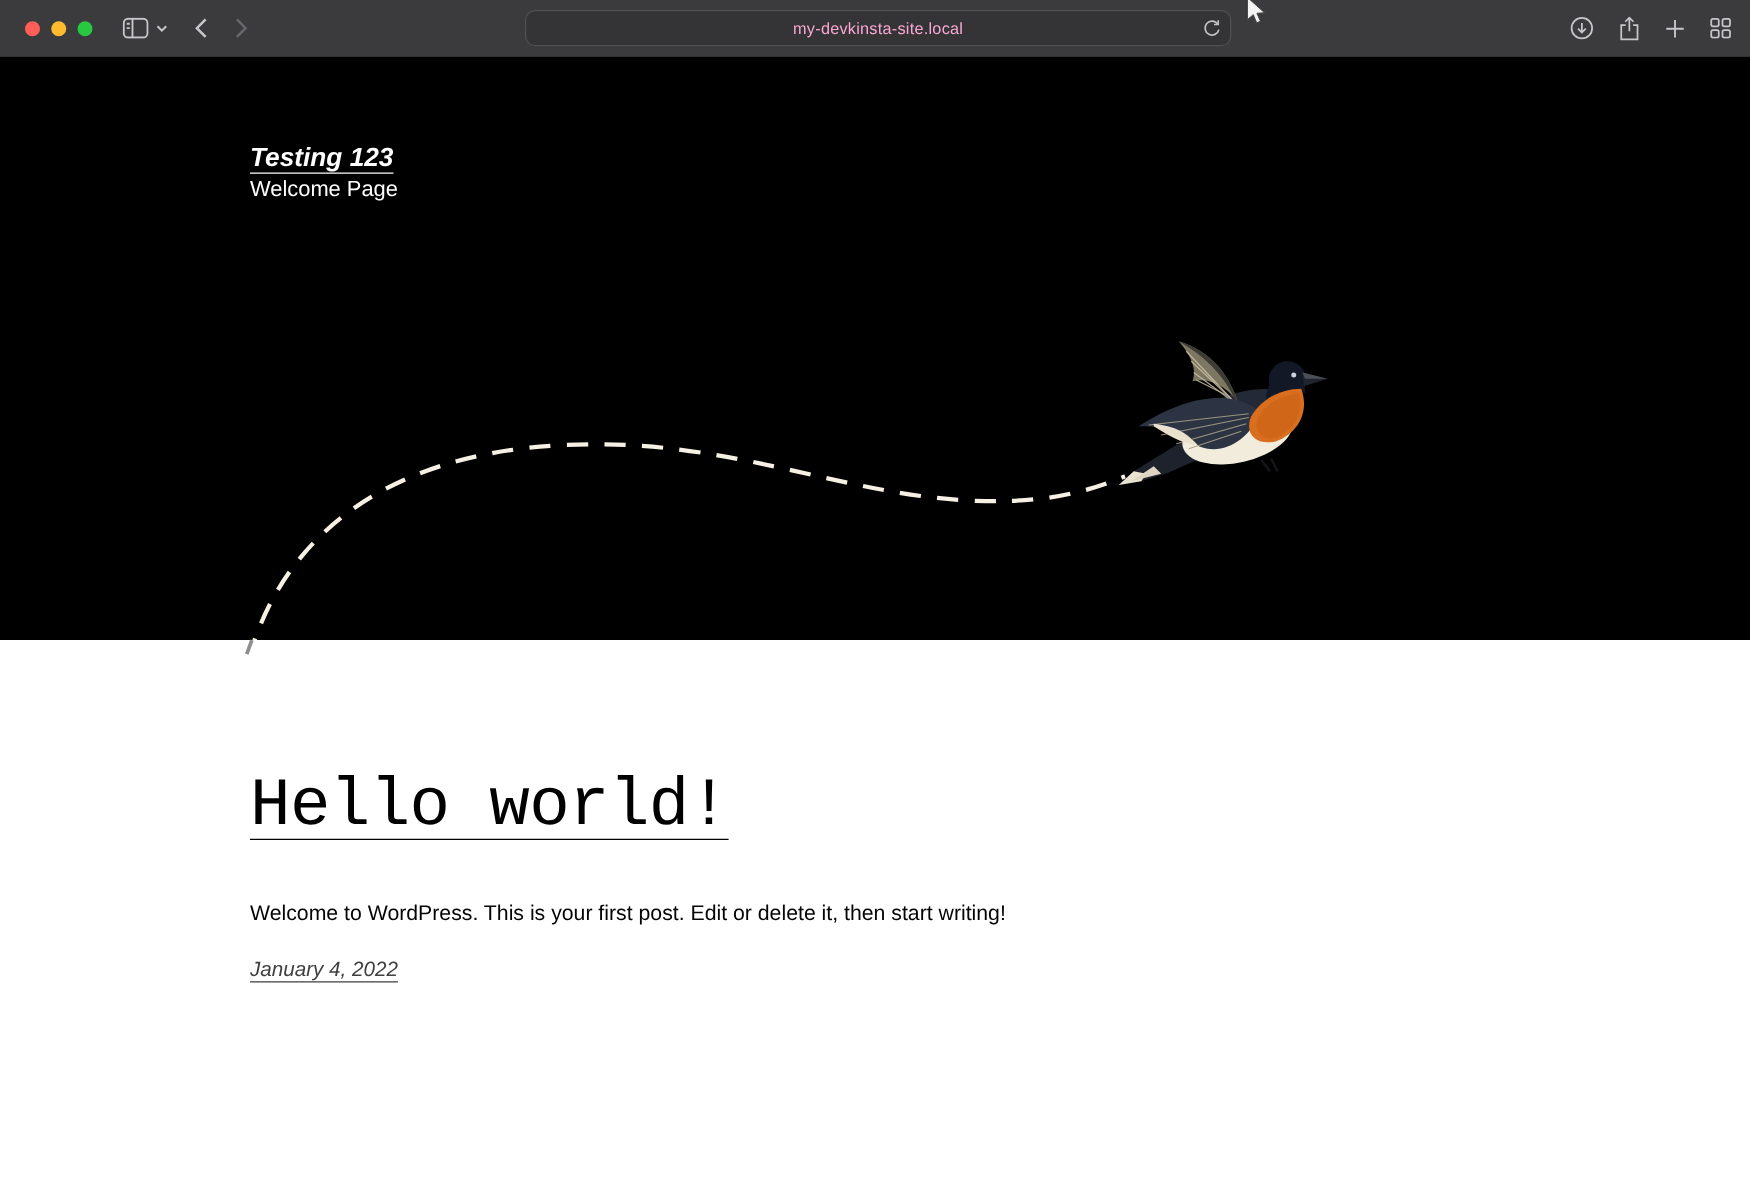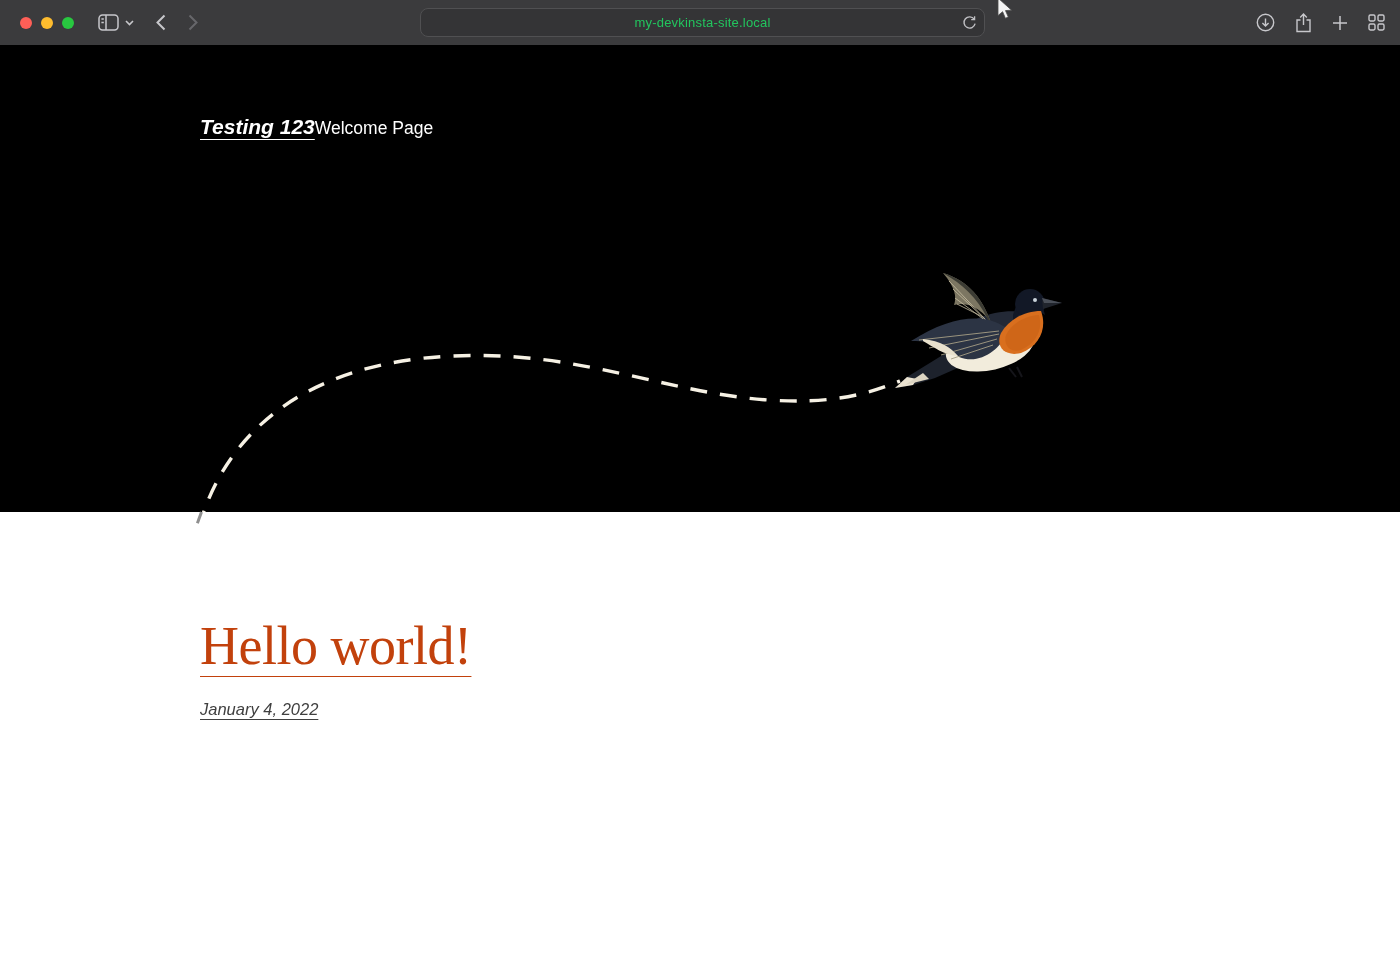--- a/index.html
+++ b/index.html
@@ -28,42 +28,43 @@
   .tb-btn.disabled { color: #67676b; }
 
   .sidebar-group { display: flex; align-items: center; margin-left: 24px; gap: 6px; }
   .nav-arrows { display: flex; align-items: center; gap: 22px; margin-left: 22px; }
 
   .address-bar {
     position: absolute; left: 420px; top: 8px;
     width: 565px; height: 29px;
     background: #343436; border: 1px solid #505052; border-radius: 8px;
     display: flex; align-items: center; justify-content: center;
-    color: #22c55e; font-size: 13px;
+    color: #f9a8d4; font-size: 13px;
   }
   .address-bar .url-text { letter-spacing: 0.2px; }
   .address-bar .reload {
     position: absolute; right: 7px; top: 50%; transform: translateY(-50%);
     color: #c0c0c4;
   }
 
   .right-icons { margin-left: auto; display: flex; align-items: center; gap: 20px; margin-right: 2px; }
 
   .cursor { position: absolute; left: 996px; top: -3px; z-index: 50; pointer-events: none; }
 
   
   .hero {
     position: relative; height: 467px; background: #000000;
     overflow: hidden; color: #ffffff;
   }
   .hero-header {
     position: absolute; top: 0; left: 0; right: 0;
     padding: 68px 200px 0 200px;
-    display: flex; justify-content: flex-start; align-items: baseline;
+    display: flex; justify-content: center; align-items: baseline;
     z-index: 5;
+    flex-direction: column;
   }
   .site-title {
     color: #ffffff; font-size: 21px; font-weight: 700; font-style: italic;
     text-decoration: underline; text-decoration-thickness: 1px; text-underline-offset: 5px;
     line-height: 1.3;
   }
   .nav-link { color: #ffffff; font-size: 17.5px; font-weight: 400; text-decoration: none; line-height: 1.3; }
 
   .flight-svg { position: absolute; left: 0; top: 0; z-index: 1; }
   .bird-svg { position: absolute; left: 893px; top: 226px; z-index: 2; }
@@ -71,22 +72,22 @@
   
   .path-stub {
     position: absolute; left: 200px; top: 512px; width: 2.6px; height: 12px;
     background: #8f8f8f; transform: rotate(20deg); transform-origin: top center;
     z-index: 3;
   }
 
   
   .content { background: #ffffff; padding: 103px 200px 0 200px; height: 446px; }
   .post-title {
-    font-family: Liberation Serif, serif; font-weight: 400;
-    font-size: 54px; line-height: 1.15; color: #c2410c;
+    font-family: Liberation Mono, monospace; font-weight: 400;
+    font-size: 54px; line-height: 1.15; color: #000000;
     display: inline-block;
     text-decoration: underline; text-decoration-thickness: 1px; text-underline-offset: 12px;
     letter-spacing: -0.5px;
   }
   .post-body { margin-top: 40px; font-size: 17px; line-height: 1.6; color: #040404; max-width: 740px; }
   .post-date {
     display: inline-block; margin-top: 23px;
     font-size: 16.5px; font-style: italic; color: #3f3f3f;
     text-decoration: underline; text-decoration-thickness: 1px; text-underline-offset: 4px;
   }
@@ -251,16 +252,17 @@
       </nav>
     </div>
   </div>
 
   <div class="path-stub"></div>
 
   <div class="content">
     <h1>
       <a class="post-title" href="#">Hello world!</a>
     </h1>
+    <p class="post-body">Welcome to WordPress. This is your first post. Edit or delete it, then start writing!</p>
     <a class="post-date" href="#">January 4, 2022</a>
   </div>
 
 </div>
 
 </body></html>

